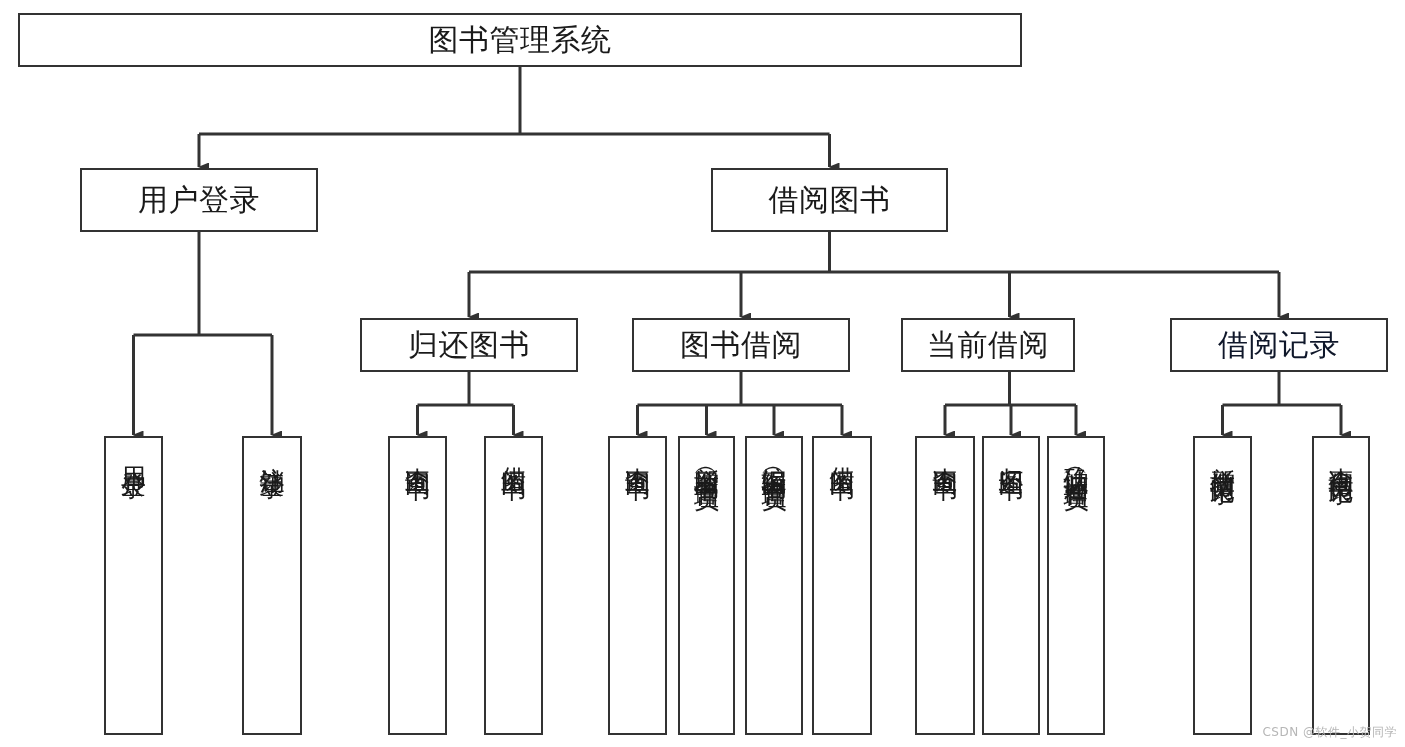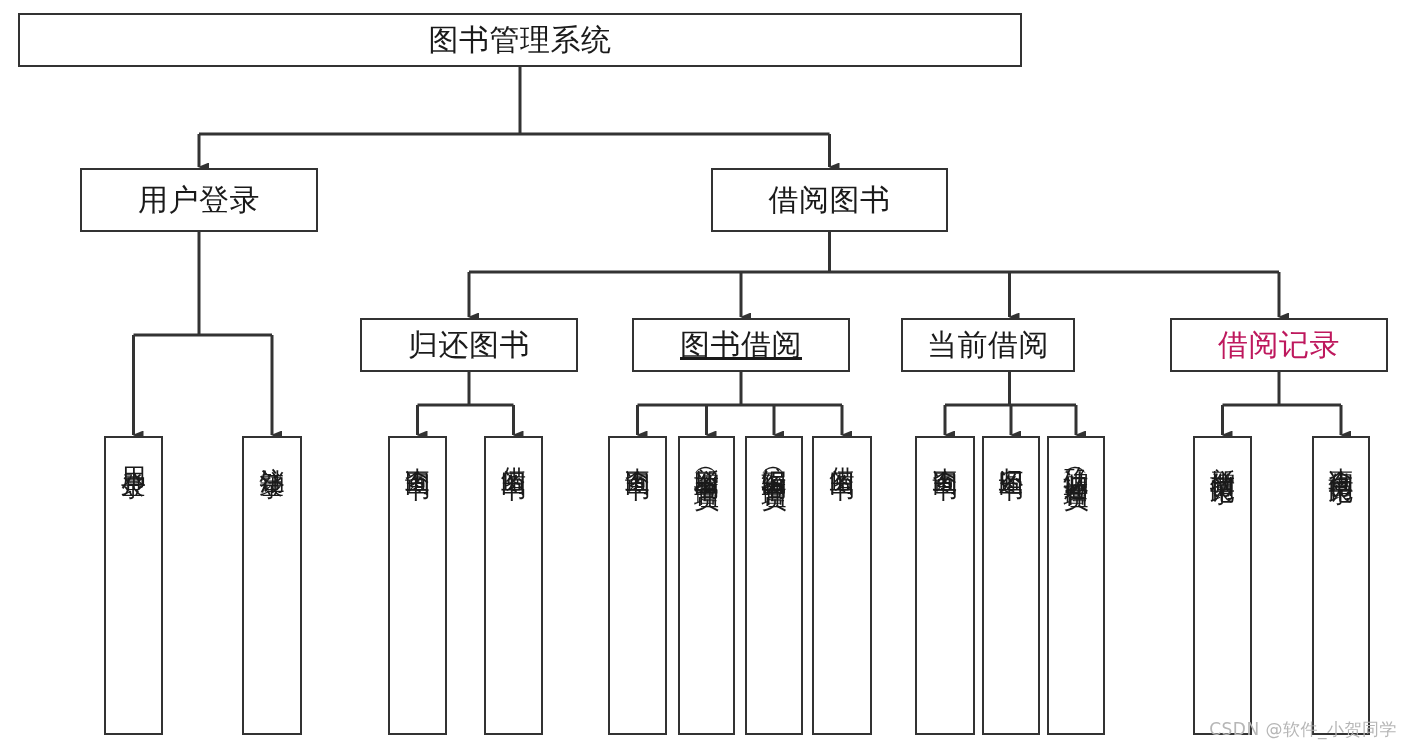--- a/index.html
+++ b/index.html
@@ -53,21 +53,21 @@
     writing-mode: vertical-rl;
     text-orientation: upright;
     font-size: 25px;
     letter-spacing: 3px;
     line-height: 1.0;
   }
   #watermark {
     position: absolute;
     right: 8px;
     bottom: 6px;
-    font-size: 17px;
+    font-size: 12px;
     color: #b6b6b6;
     letter-spacing: 0.5px;
     z-index: 20;
     white-space: nowrap;
     pointer-events: none;
   }
 </style>
 </head>
 <body>
 
@@ -123,27 +123,27 @@
       <div class="node horizontal" style="left: 80px; top: 168px; width: 238px; height: 64px; border-color: rgb(51, 51, 51); background: rgb(255, 255, 255);">
         <span class="node-label" style="color: rgb(26, 26, 26);">用户登录</span>
       </div>
       <div class="node horizontal" style="left: 711px; top: 168px; width: 237px; height: 64px; border-color: rgb(51, 51, 51); background: rgb(255, 255, 255);">
         <span class="node-label" style="color: rgb(26, 26, 26);">借阅图书</span>
       </div>
       <div class="node horizontal" style="left: 360px; top: 318px; width: 218px; height: 54px; border-color: rgb(51, 51, 51); background: rgb(255, 255, 255);">
         <span class="node-label" style="color: rgb(26, 26, 26);">归还图书</span>
       </div>
       <div class="node horizontal" style="left: 632px; top: 318px; width: 218px; height: 54px; border-color: rgb(51, 51, 51); background: rgb(255, 255, 255);">
-        <span class="node-label" style="color: rgb(26, 26, 26); text-decoration: underline;">图书借阅</span>
+        <span class="node-label" style="color: rgb(26, 26, 26);">图书借阅</span>
       </div>
       <div class="node horizontal" style="left: 901px; top: 318px; width: 174px; height: 54px; border-color: rgb(51, 51, 51); background: rgb(255, 255, 255);">
         <span class="node-label" style="color: rgb(26, 26, 26);">当前借阅</span>
       </div>
       <div class="node horizontal" style="left: 1170px; top: 318px; width: 218px; height: 54px; border-color: rgb(51, 51, 51); background: rgb(255, 255, 255);">
-        <span class="node-label" style="color: #be185d; text-align: center;">借阅记录</span>
+        <span class="node-label" style="color: #0f172a; text-align: center;">借阅记录</span>
       </div>
       <div class="node vertical" style="left: 104px; top: 436px; width: 59px; height: 299px; border-color: rgb(51, 51, 51); background: rgb(255, 255, 255);">
         <span class="node-label" style="color: rgb(26, 26, 26);">用户登录</span>
       </div>
       <div class="node vertical" style="left: 242px; top: 436px; width: 60px; height: 299px; border-color: rgb(51, 51, 51); background: rgb(255, 255, 255);">
         <span class="node-label" style="color: rgb(26, 26, 26);">注销登录</span>
       </div>
       <div class="node vertical" style="left: 388px; top: 436px; width: 59px; height: 299px; border-color: rgb(51, 51, 51); background: rgb(255, 255, 255);">
         <span class="node-label" style="color: rgb(26, 26, 26);">查询图书</span>
       </div>

